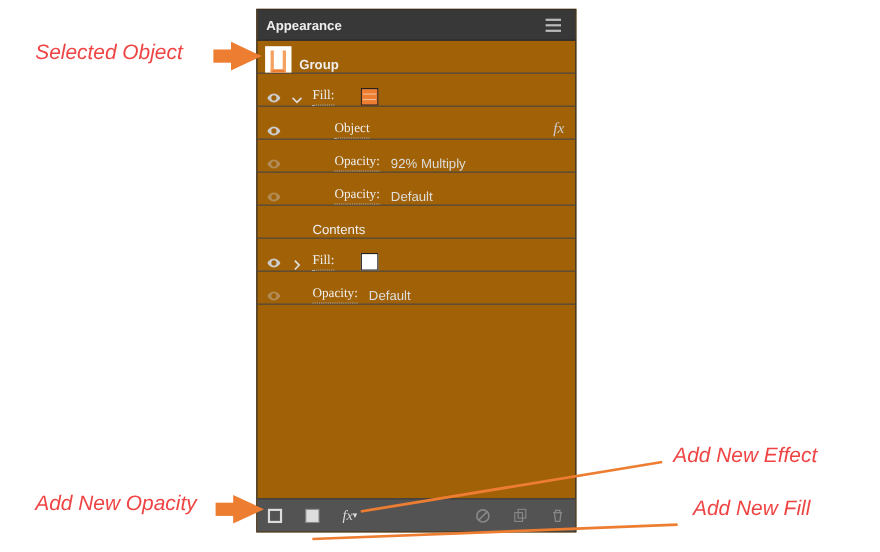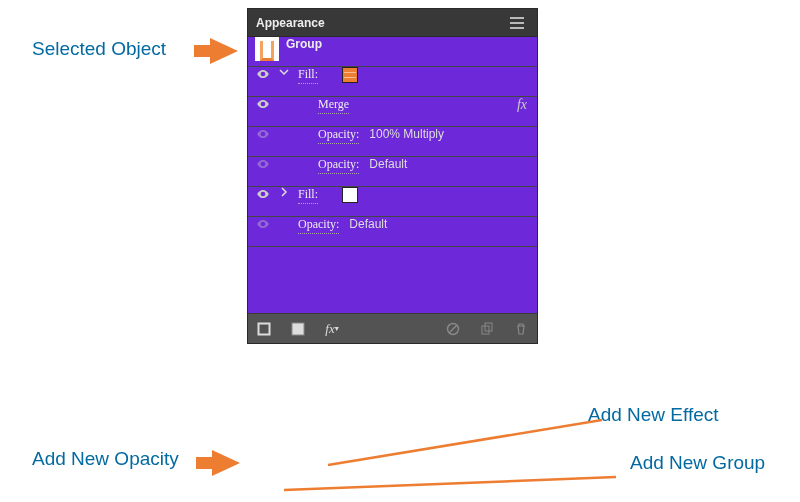--- a/index.html
+++ b/index.html
@@ -10,26 +10,25 @@
     position: relative;
     background: #fff;
     font-family: "Segoe UI", Arial, sans-serif;
     overflow: hidden;
   }
   .panel {
     position: absolute;
     left: 233px;
     top: 8px;
     width: 291px;
-    height: 336px;
-    background: #6d28d9;
+    height: 476px;
+    background: #a16207;
     color: #ddd;
     font-size: 12px;
     border: 1px solid #2a2a2a;
-    margin-left: 14px;
   }
   .panel-header {
     height: 28px;
     background: #383838;
     display: flex;
     align-items: center;
     padding: 0 8px;
     border-bottom: 1px solid #2a2a2a;
   }
   .panel-header .title {
@@ -47,21 +46,21 @@
     padding: 0 5px;
     cursor: pointer;
   }
   .panel-header .menu span {
     height: 2px;
     background: #bbb;
   }
   .row {
     height: 30px;
     display: flex;
-    align-items: flex-start;
+    align-items: flex-end;
     padding: 0 6px;
     border-bottom: 1px solid #444;
     gap: 4px;
   }
   .cell-eye {
     width: 18px;
     display: flex;
     justify-content: center;
   }
   .cell-arrow {
@@ -158,23 +157,24 @@
     justify-content: center;
     cursor: pointer;
   }
   .foot-sep { flex: 1; }
   .eye-icon {
     width: 14px; height: 14px;
   }
   .eye-dim { opacity: 0.4; }
   .callout {
     position: absolute;
-    color: #0369a1;
+    color: #ef4444;
     font-size: 19px;
     font-family: "Segoe UI", Arial, sans-serif;
+    font-style: italic;
   }
   .arrow-right {
     position: absolute;
     width: 0; height: 0;
     border-top: 13px solid transparent;
     border-bottom: 13px solid transparent;
     border-left: 28px solid #ed7d31;
   }
   .arrow-right::before {
     content: "";
@@ -229,49 +229,54 @@
   </div>
 
   <div class="row">
     <div class="cell-eye">
       <svg class="eye-icon" viewBox="0 0 24 24">
           <path fill="#ccc" d="M12 5c-5 0-9 4.5-10 7 1 2.5 5 7 10 7s9-4.5 10-7c-1-2.5-5-7-10-7zm0 11a4 4 0 110-8 4 4 0 010 8z"></path>
         </svg>
     </div>
     <div class="cell-arrow"></div>
     <div class="cell-indent"></div>
-    <span class="label dotted">Merge</span>
+    <span class="label dotted">Object</span>
     <span class="fx">fx</span>
   </div>
 
   <div class="row">
     <div class="cell-eye">
       <svg class="eye-icon eye-dim" viewBox="0 0 24 24">
           <path fill="#ccc" d="M12 5c-5 0-9 4.5-10 7 1 2.5 5 7 10 7s9-4.5 10-7c-1-2.5-5-7-10-7zm0 11a4 4 0 110-8 4 4 0 010 8z"></path>
         </svg>
     </div>
     <div class="cell-arrow"></div>
     <div class="cell-indent"></div>
     <span class="label dotted">Opacity:</span>
-    <span class="value">100% Multiply</span>
+    <span class="value">92% Multiply</span>
   </div>
 
 
   <div class="row">
     <div class="cell-eye">
       <svg class="eye-icon eye-dim" viewBox="0 0 24 24">
           <path fill="#ccc" d="M12 5c-5 0-9 4.5-10 7 1 2.5 5 7 10 7s9-4.5 10-7c-1-2.5-5-7-10-7zm0 11a4 4 0 110-8 4 4 0 010 8z"></path>
         </svg>
     </div>
     <div class="cell-arrow"></div>
     <div class="cell-indent"></div>
     <span class="label dotted">Opacity:</span>
     <span class="value">Default</span>
   </div>
 
+  <div class="row">
+    <div class="cell-eye"></div>
+    <div class="cell-arrow"></div>
+    <span class="label">Contents</span>
+  </div>
 
   <div class="row">
     <div class="cell-eye">
       <svg class="eye-icon" viewBox="0 0 24 24">
           <path fill="#ccc" d="M12 5c-5 0-9 4.5-10 7 1 2.5 5 7 10 7s9-4.5 10-7c-1-2.5-5-7-10-7zm0 11a4 4 0 110-8 4 4 0 010 8z"></path>
         </svg>
     </div>
     <div class="cell-arrow">
       <svg width="10" height="10" viewBox="0 0 10 10">
           <path d="M3 1l4 4-4 4" stroke="#ddd" stroke-width="1.5" fill="none"></path>
@@ -325,19 +330,19 @@
     </div>
   </div>
 </div>
 
 <div class="callout" style="left:32px; top:38px;">Selected Object</div>
 <div class="arrow-right" style="left:210px; top:38px;"></div>
 
 <div class="callout" style="left:32px; top:448px;">Add New Opacity</div>
 <div class="arrow-right" style="left:212px; top:450px;"></div>
 
-<div class="callout" style="left:588px; top:404px;">Add New Effect</div>
-<div class="callout" style="left:630px; top:452px;">Add New Group</div>
+<div class="callout" style="left:612px; top:404px;">Add New Effect</div>
+<div class="callout" style="left:630px; top:452px;">Add New Fill</div>
 
 <svg class="diag" style="left:0;top:0;" width="800" height="502">
   <line x1="328" y1="465" x2="602" y2="420" stroke="#ed7d31" stroke-width="2.5"></line>
   <line x1="284" y1="490" x2="616" y2="477" stroke="#ed7d31" stroke-width="2.5"></line>
 </svg>
 
 </body></html>

